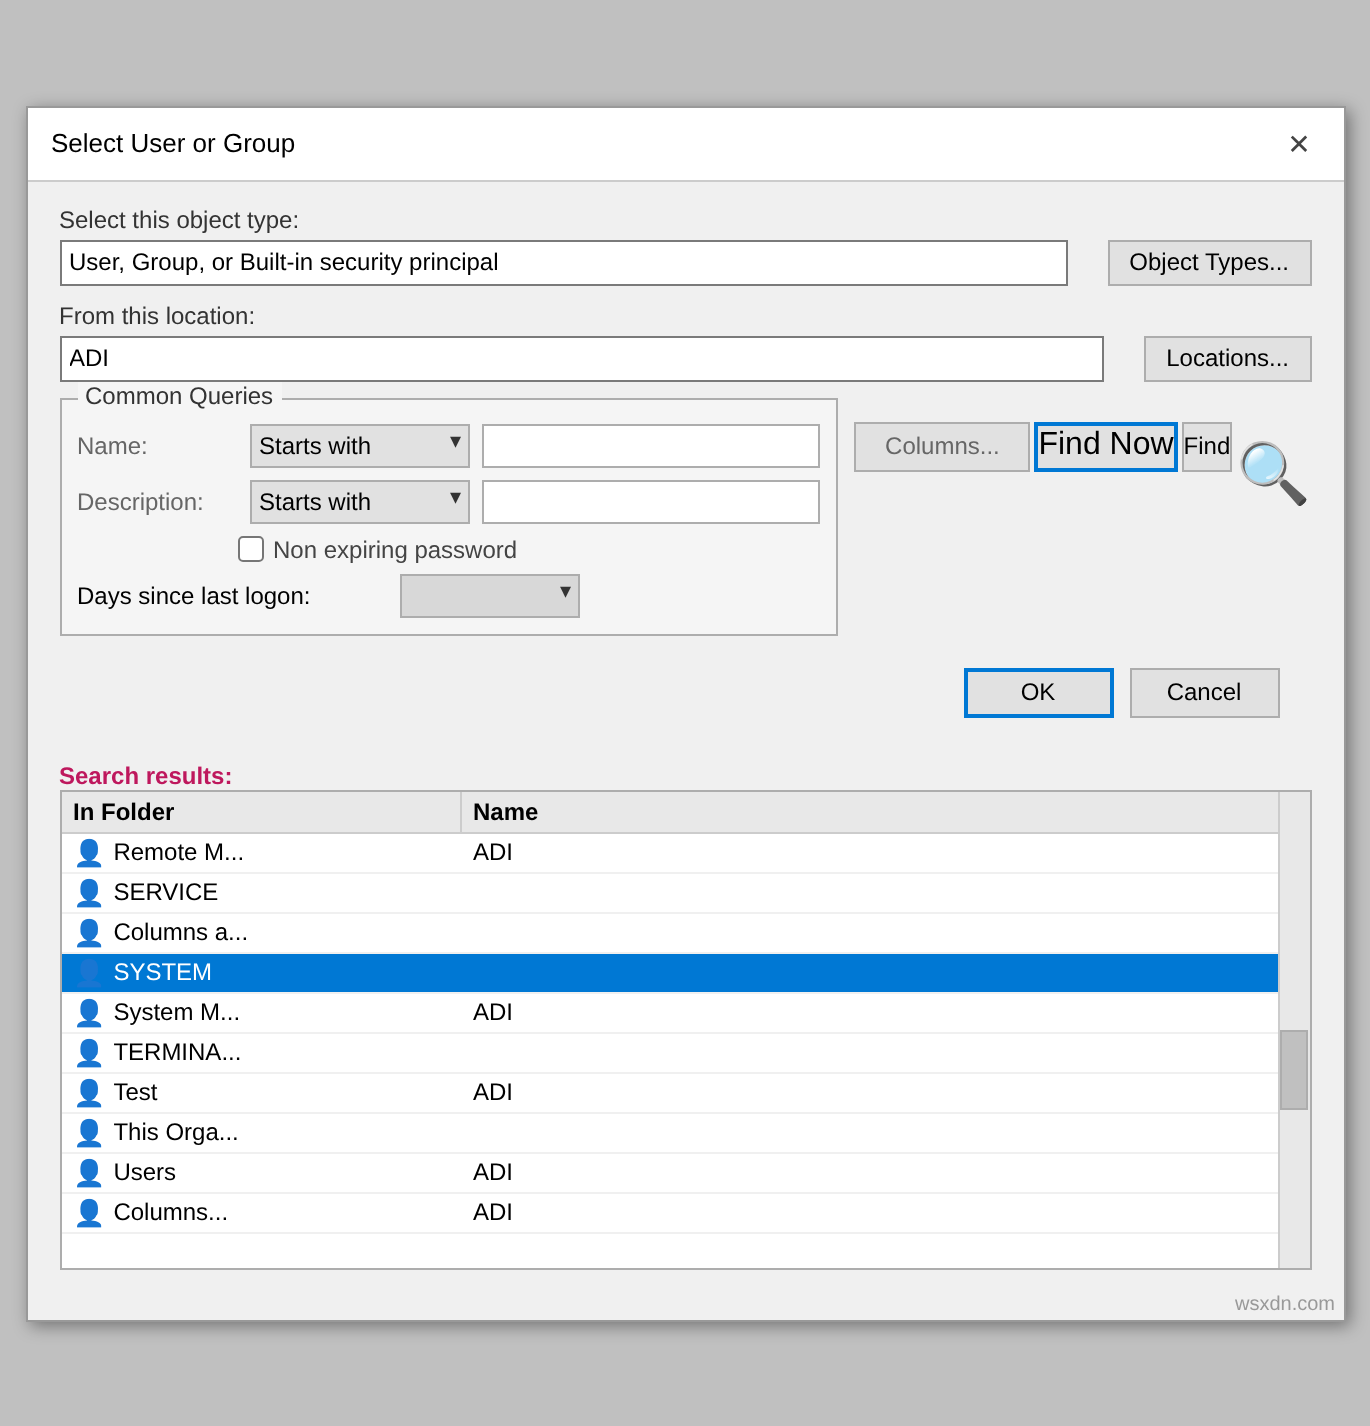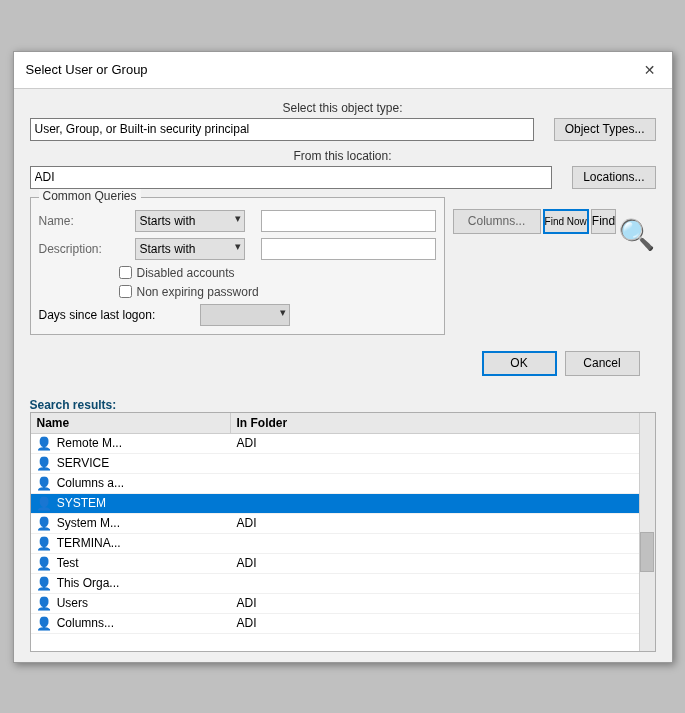--- a/index.html
+++ b/index.html
@@ -50,21 +50,20 @@
       padding: 12px 16px;
     }
     .field-group {
       margin-bottom: 8px;
     }
     .field-label {
       font-size: 12px;
       color: #333;
       margin-bottom: 3px;
       display: block;
-      text-align: center;
     }
     .field-row {
       display: flex;
       gap: 20px;
       align-items: center;
     }
     .text-input {
       flex: 1;
       height: 23px;
       border: 1px solid #7a7a7a;
@@ -97,21 +96,21 @@
       left: 8px;
       background: #f5f5f5;
       padding: 0 4px;
       font-size: 12px;
       color: #333;
     }
     .query-row {
       display: flex;
       align-items: center;
       margin-bottom: 6px;
-      gap: 16px;
+      gap: 6px;
     }
     .query-label {
       width: 80px;
       color: #666;
       font-size: 12px;
     }
     .select-dropdown {
       height: 22px;
       border: 1px solid #adadad;
       background: #e1e1e1;
@@ -209,21 +208,21 @@
     .btn-cancel {
       min-width: 75px;
       height: 25px;
       background: #e1e1e1;
       border: 1px solid #adadad;
       font-size: 12px;
       cursor: pointer;
     }
     .search-results-label {
       font-size: 12px;
-      color: #0c4a6e;
+      color: #be185d;
       padding: 4px 16px;
       font-weight: 600;
     }
     .results-container {
       margin: 0 16px 10px;
       border: 1px solid #adadad;
       height: 240px;
       overflow-y: auto;
       background: #fff;
       position: relative;
@@ -344,64 +343,60 @@
             <select class="select-dropdown">
               <option>Starts with</option>
               <option>Is exactly</option>
             </select>
           </div>
           <input type="text" class="query-input" style="">
         </div>
 
         <div class="checkbox-row">
           <input type="checkbox" style="">
-          <span class="checkbox-label">Disabled accounts</span>
-        </div>
-        <div class="checkbox-row">
-          <input type="checkbox" style="">
           <span class="checkbox-label">Non expiring password</span>
         </div>
 
         <div class="days-row">
           <span class="days-label">Days since last logon:</span>
           <div class="select-wrapper">
             <select class="select-dropdown" style="width:90px; background:#d8d8d8;">
               <option></option>
               <option>30</option>
               <option>60</option>
               <option>90</option>
             </select>
           </div>
         </div>
       </div>
 
       <div style="display:flex; flex-direction:row; gap:2px; padding-top:12px; min-width:90px;">
         <button class="columns-btn" style="color:#666;">Columns...</button>
-        <button class="btn-find-now" style="height:25px; background:#e1e1e1; border:2px solid #0078d4; font-size:10px; cursor:pointer; font-weight:500;">Find Now</button>
+        <button class="btn-find-now" style="height:25px; background:#e1e1e1; border:2px solid #0078d4; font-size:16px; cursor:pointer; font-weight:500;">Find Now</button>
         <button class="btn-stop" style="height:25px; background:#e1e1e1; border:1px solid #adadad; font-size:12px; cursor:pointer;">Find</button>
 
         <div class="search-icon-area" style="margin-top:8px;">
           <span class="search-icon-img" style="font-size:30px;">🔍</span>
         </div>
       </div>
     </div>
 
     <div class="dialog-footer">
       <button class="btn-ok">OK</button>
       <button class="btn-cancel">Cancel</button>
     </div>
 
   </div>
 
   <div style="padding:0;">
     <span class="search-results-label">Search results:</span>
     <div class="results-container">
       <div class="results-header">
+        <div class="results-header-cell">In Folder</div>
         <div class="results-header-cell">Name</div>
-        <div class="results-header-cell">In Folder</div>
       </div>
       <div id="results-body">
           <div class="result-row">
             <div class="result-cell">
               <span style="font-size: 13px;">👤</span>
               <span>Remote M...</span>
             </div>
             <div class="result-cell">ADI</div>
           </div>
           <div class="result-row">
@@ -467,13 +462,14 @@
             </div>
             <div class="result-cell">ADI</div>
           </div>
         </div>
       <div class="scrollbar-placeholder">
         <div class="scrollbar-thumb"></div>
       </div>
     </div>
   </div>
 
+  <div class="watermark">wsxdn.com</div>
 </div>
 
 </body></html>

